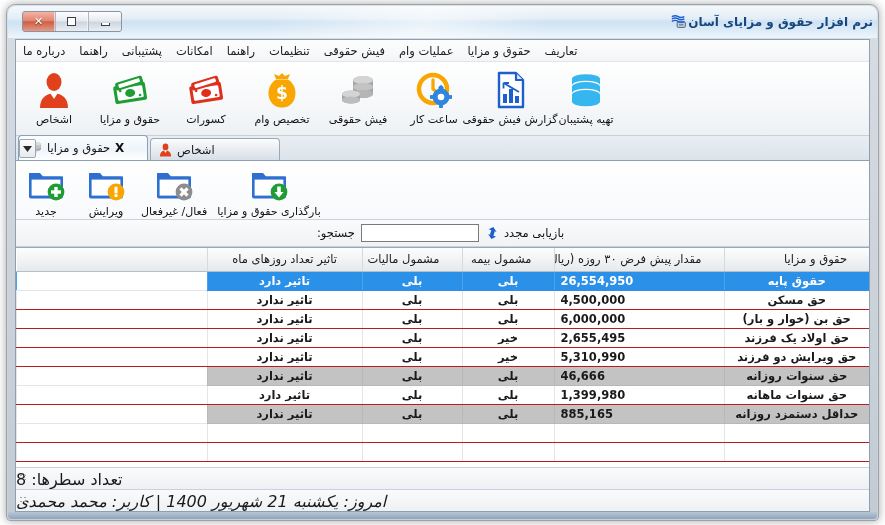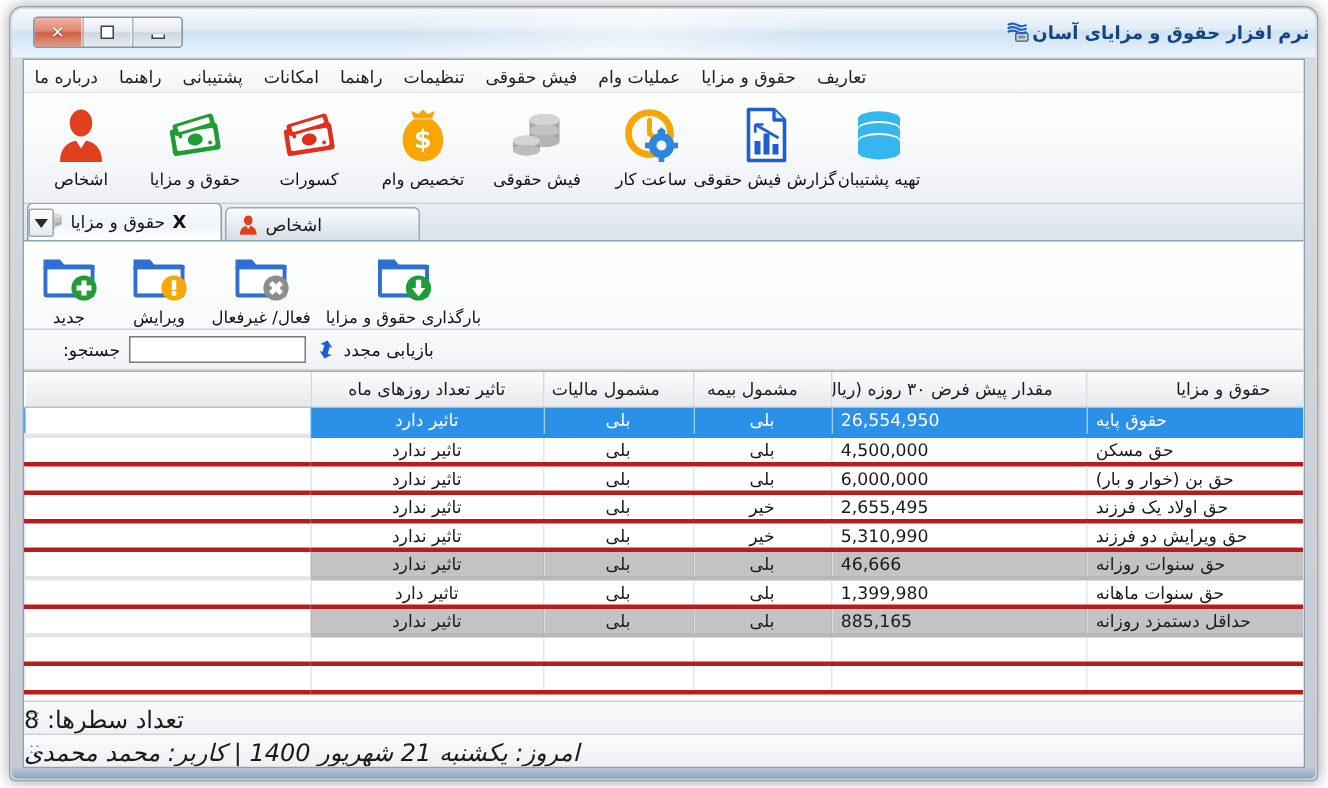--- a/index.html
+++ b/index.html
@@ -192,20 +192,21 @@
   .act-label { font-size: 11px; color: #111; white-space: nowrap; }
 
   
   #search-row {
     height: 27px; flex: none;
     background: linear-gradient(to bottom,#fafbfc 0%, #f0f2f5 100%);
     border-bottom: 1px solid #c9d2da;
     display: flex; flex-direction: row-reverse; align-items: center;
     direction: rtl; padding: 0 26px;
     gap: 6px;
+    justify-content: center;
   }
   #search-label { font-size: 11.5px; color: #111; }
   #search-input {
     width: 118px; height: 18px;
     border: 1px solid #7a7a7a;
     background: #fff;
     font-family: inherit; font-size: 11.5px;
     padding: 0 4px;
     direction: rtl;
   }
@@ -241,27 +242,27 @@
     white-space: nowrap;
     overflow: hidden;
   }
   table.grid th.h-name   { text-align: right; }
   table.grid th.h-amount { text-align: center; }
   table.grid th.h-mid    { text-align: center; }
   table.grid th.h-filler { border-left: none; }
 
   table.grid td {
     height: 19px;
-    border-bottom: 3px solid #b91c1c;
+    border-bottom: 1px solid #b91c1c;
     border-left: 1px solid #e3e5e8;
     padding: 0 6px;
     color: #1a1a1a;
-    white-space: nowrap; overflow: hidden;
-  }
-  td.c-name   { text-align: left; }
+    white-space: nowrap; overflow: hidden; font-weight: bold;
+  }
+  td.c-name   { text-align: center; }
   td.c-amount { text-align: left; }
   td.c-mid    { text-align: center; }
   td.c-filler { border-left: none; }
 
   tr.row-selected td {
     background: #2a90e8 !important;
     color: #ffffff;
     border-bottom-color: #2a90e8;
     border-left-color: #4aa3ee;
   }

